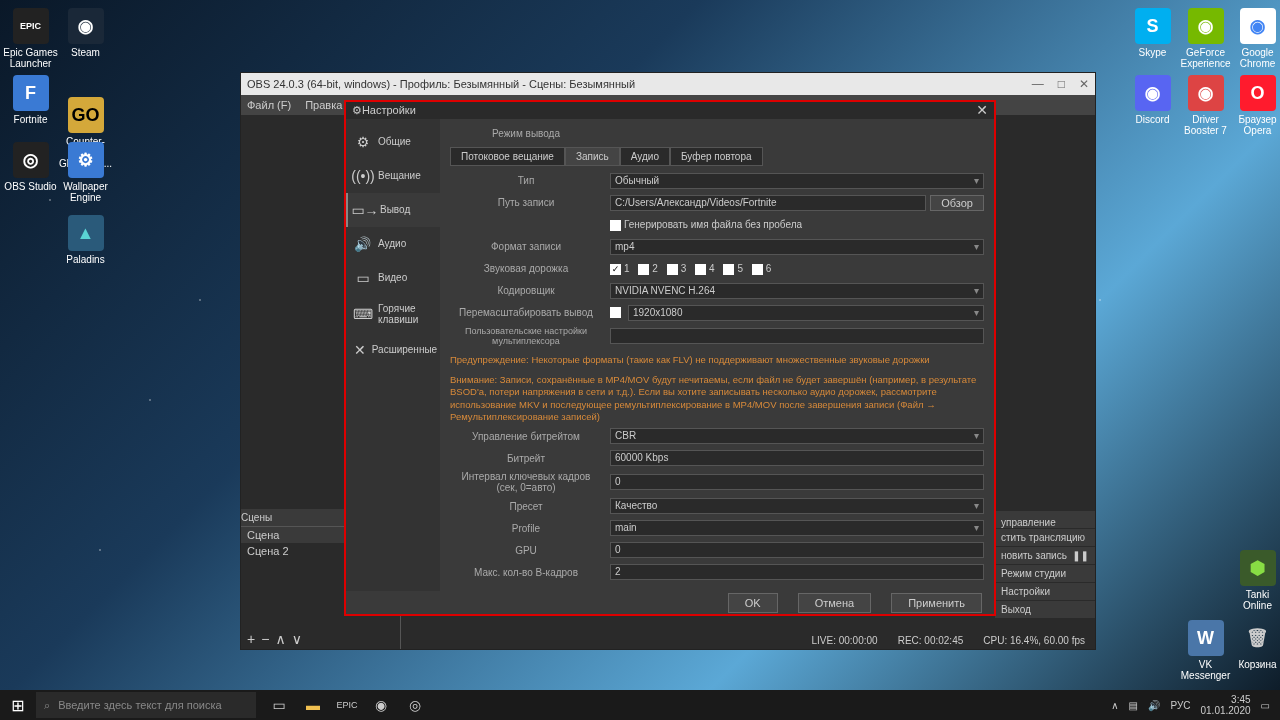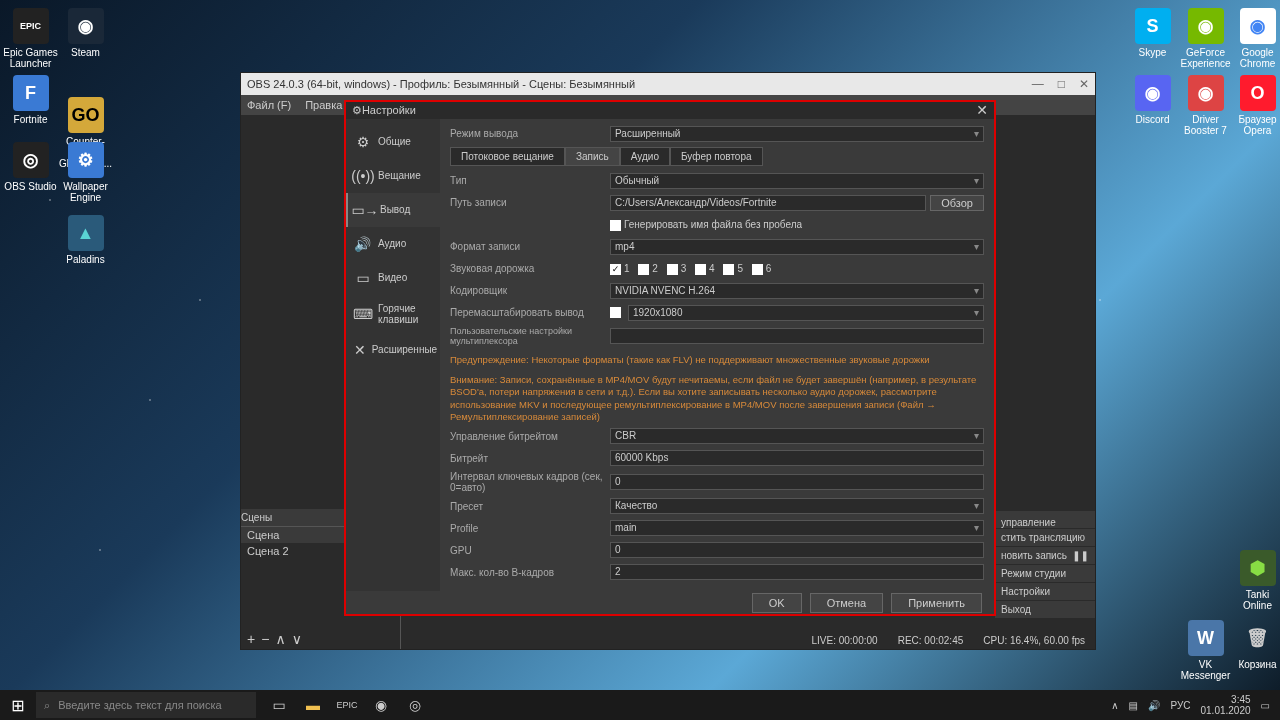--- a/index.html
+++ b/index.html
@@ -26,32 +26,32 @@
 .settings{position:absolute;left:344px;top:100px;width:652px;height:516px;background:#3a3a3a;border:2px solid #d00;display:flex;flex-direction:column;z-index:10}
 .set-title{height:22px;background:#2a2a2a;display:flex;align-items:center;padding:0 6px;font-size:11px;color:#ccc}
 .set-title .x{margin-left:auto;cursor:pointer;font-size:14px}
 .set-body{flex:1;display:flex}
 .set-side{width:94px;background:#333;padding-top:6px}
 .set-side .item{display:flex;align-items:center;gap:6px;padding:8px 8px;font-size:10px;color:#ccc;cursor:pointer}
 .set-side .item.act{background:#3a3a3a;border-left:2px solid #888}
 .set-side .ic{width:18px;height:18px;display:flex;align-items:center;justify-content:center;font-size:14px}
 .set-main{flex:1;background:#3a3a3a;padding:6px 10px;overflow:auto;font-size:10px;color:#ccc}
 .row{display:flex;align-items:center;margin-bottom:4px;min-height:18px}
-.row .lbl{width:160px;text-align:left;color:#aaa}
+.row .lbl{width:160px;text-align:center;padding-right:8px;color:#aaa}
 .row .val{flex:1}
 .sel-box,.inp-box{background:#2a2a2a;border:1px solid #555;color:#ccc;padding:1px 4px;font-size:10px;width:100%;height:16px}
 .sel-box{position:relative}
 .sel-box::after{content:'▾';position:absolute;right:4px;color:#888}
 .tabs{display:flex;gap:0;margin-bottom:6px}
 .tabs .tab{padding:3px 10px;background:#2a2a2a;border:1px solid #555;font-size:10px;cursor:pointer}
 .tabs .tab.act{background:#444}
 .chk{width:11px;height:11px;background:#fff;display:inline-block;margin-right:3px;vertical-align:middle}
 .chk.on::after{content:'✓';color:#000;font-size:9px;line-height:11px;display:block;text-align:center}
 .warn{color:#d88a3a;font-size:9.5px;line-height:1.3;padding:4px 0}
-.btn-row{height:30px;display:flex;align-items:center;justify-content:flex-end;gap:8px;padding:0 12px;background:#3a3a3a}
+.btn-row{height:30px;display:flex;align-items:center;justify-content:flex-end;gap:20px;padding:0 12px;background:#3a3a3a}
 .btn{padding:3px 16px;background:#444;border:1px solid #666;color:#ccc;font-size:11px;cursor:pointer}
 .taskbar{position:absolute;bottom:0;left:0;right:0;height:30px;background:#1a1a1a;display:flex;align-items:center}
 .start{width:36px;height:30px;display:flex;align-items:center;justify-content:center;color:#fff}
 .search{flex:0 0 220px;height:26px;background:#2a2a2a;display:flex;align-items:center;padding:0 8px;color:#888;font-size:11px;gap:8px}
 .tb-icons{display:flex;gap:4px;margin-left:8px}
 .tb-icons div{width:30px;height:30px;display:flex;align-items:center;justify-content:center;color:#ccc;font-size:14px}
 .tray{margin-left:auto;display:flex;align-items:center;gap:10px;padding:0 10px;color:#ccc;font-size:10px}
 .tray .dt{text-align:right;line-height:1.1}
 </style>
 </head>
@@ -211,21 +211,20 @@
           <span>Горячие клавиши</span>
         </div>
         <div class="item">
           <span class="ic">✕</span>
           <span>Расширенные</span>
         </div>
       </div>
 <div class="set-main">
 <div class="row">
           <div class="lbl">Режим вывода</div>
-          <div class="val sel-box">Расширенный</div>
         </div>
 <div class="tabs" id="set-tabs">
           <div class="tab">Потоковое вещание</div>
           <div class="tab act">Запись</div>
           <div class="tab">Аудио</div>
           <div class="tab">Буфер повтора</div>
         </div>
 <div class="row">
           <div class="lbl">Тип</div>
           <div class="val sel-box">Обычный</div>

